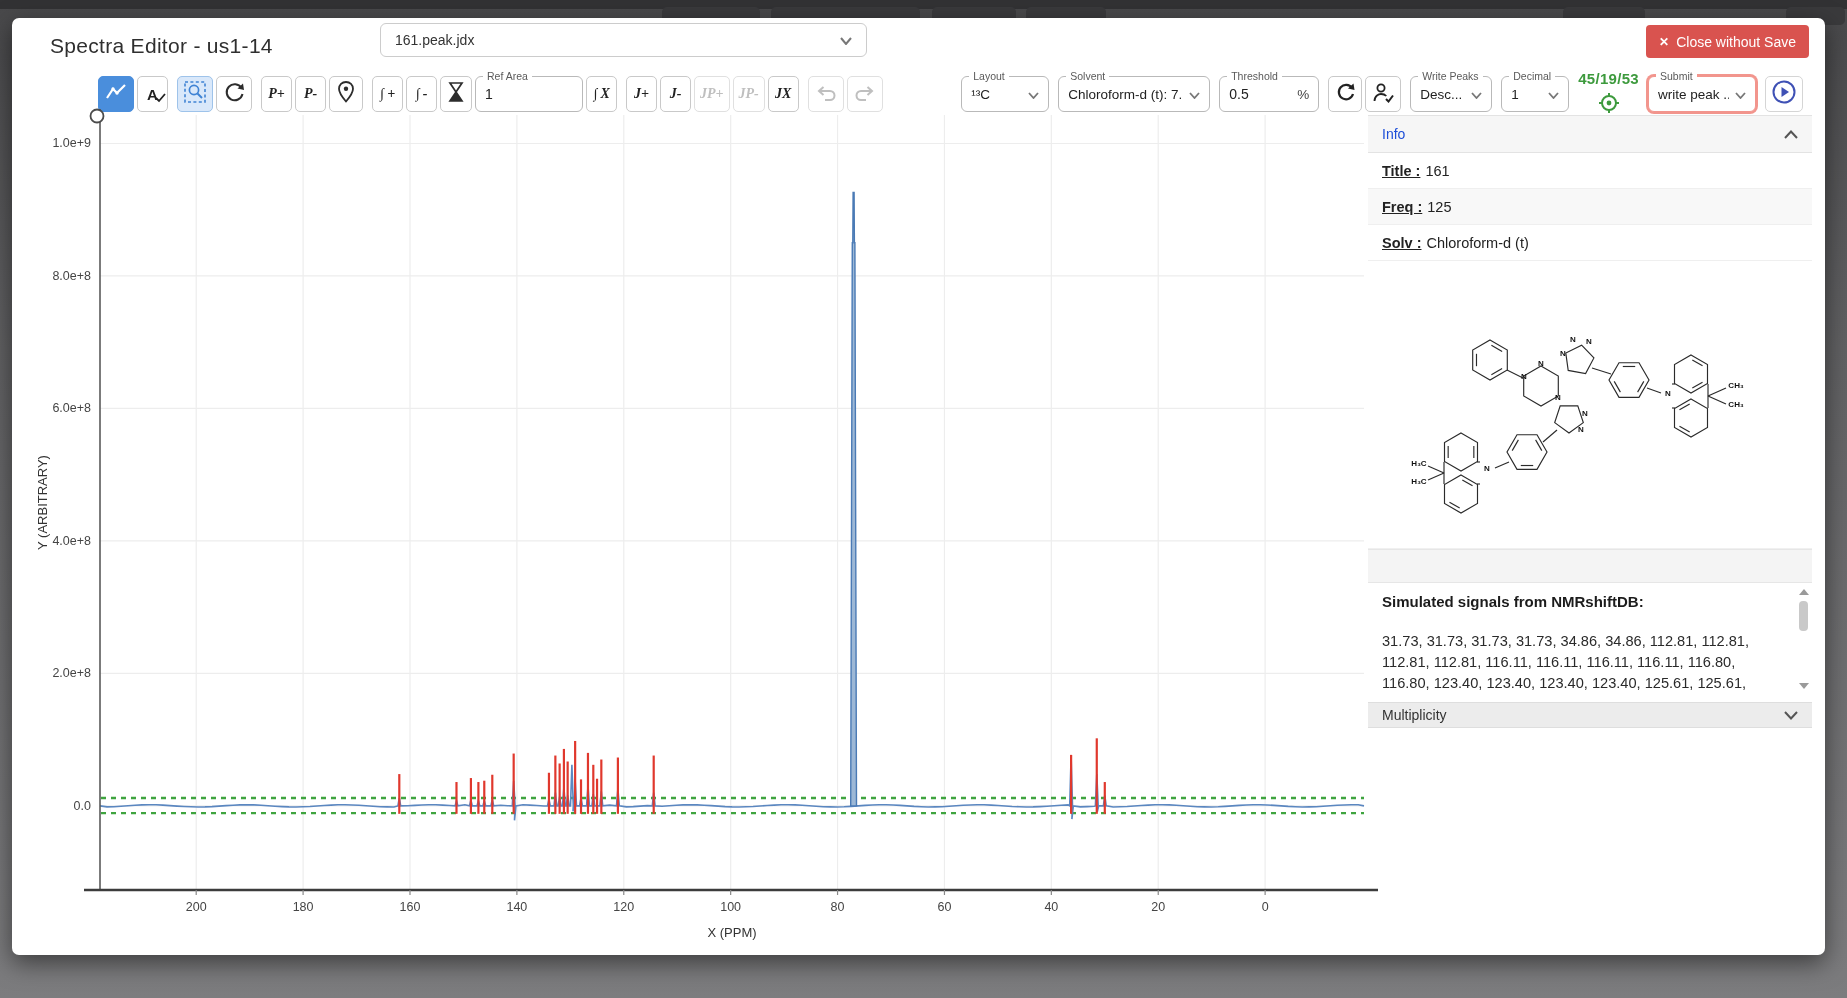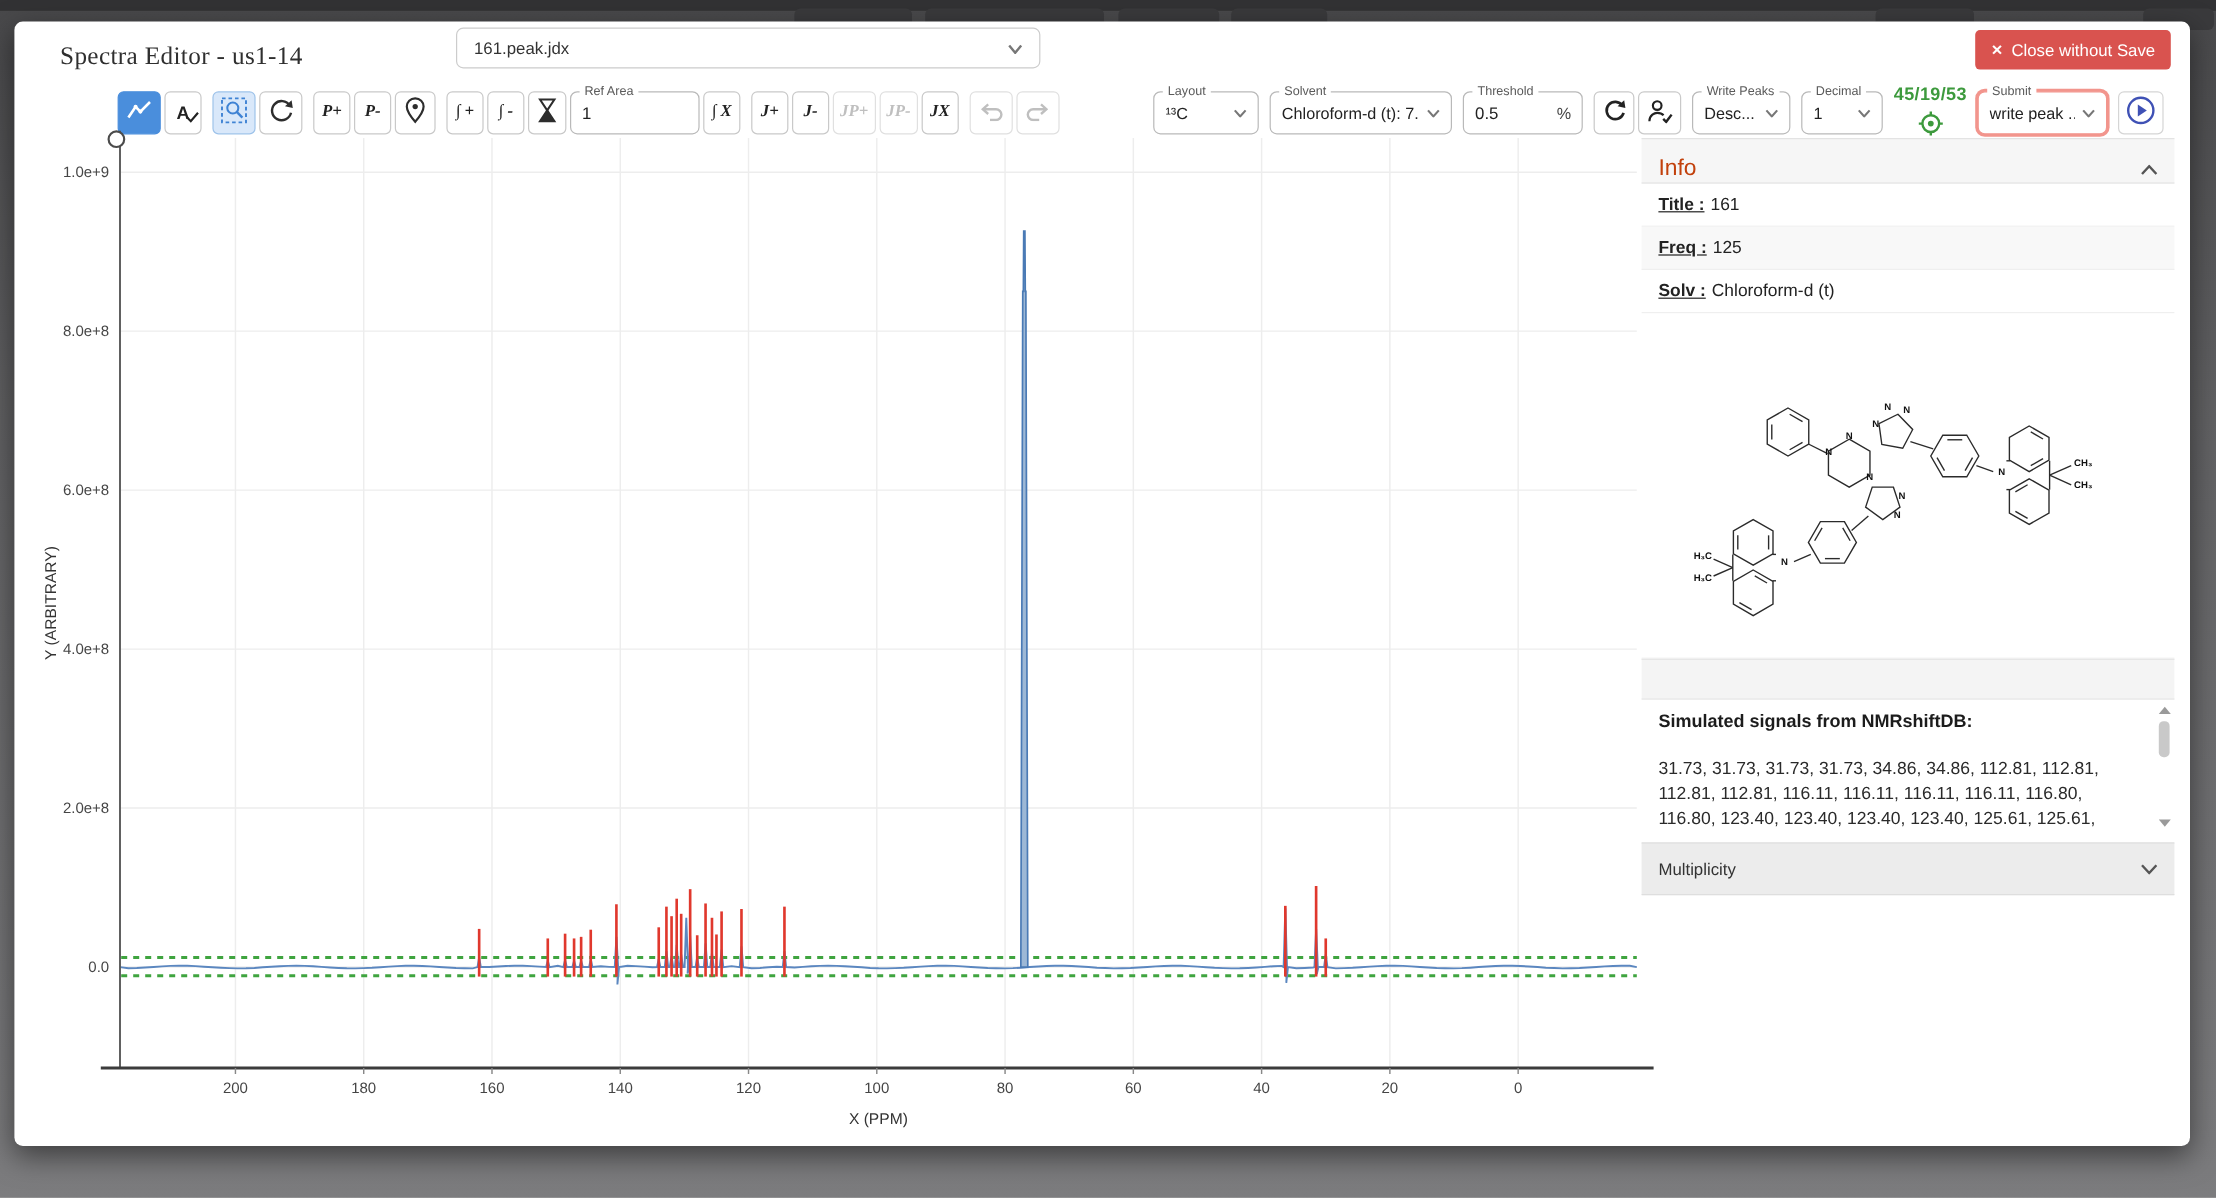--- a/index.html
+++ b/index.html
@@ -5,21 +5,21 @@
   * { margin:0; padding:0; box-sizing:border-box; }
   html,body { width:1847px; height:998px; overflow:hidden;
     font-family:"Liberation Sans", sans-serif;
     background:linear-gradient(180deg,#48484a 0%,#616163 35%,#7c7c7e 100%); }
   .top-strip { position:absolute; left:0; top:0; width:1847px; height:9px; background:#323234; }
   .bg-tab { position:absolute; top:7px; height:18px; background:#3a3a3c; border-radius:5px; }
   .modal { position:absolute; left:12px; top:18px; width:1813px; height:937px;
     background:#fff; border-radius:7px; box-shadow:0 8px 24px rgba(0,0,0,.5); }
 
   
-  .page-title { position:absolute; left:38px; top:16px; font-size:21px; color:#2f2f2f; letter-spacing:.3px;font-family:Liberation Serif, serif; }
+  .page-title { position:absolute; left:38px; top:16px; font-size:21px; color:#2f2f2f; letter-spacing:.3px; }
   .file-select { position:absolute; left:368px; top:5px; width:487px; height:34px; border:1px solid #ccc;
     border-radius:6px; background:#fff; display:flex; align-items:center; padding:13px 14px; font-size:14px; color:#333; cursor:pointer; }
   .file-select .chev { margin-left:auto; }
   .close-btn { position:absolute; right:16px; top:7px; height:33px; background:#d9534f; color:#fff;
     border:none; border-radius:4px; font-size:14px; padding:0 13px; display:flex; align-items:center; gap:7px; cursor:pointer;
     font-family:"Liberation Sans",sans-serif; }
   .close-btn .x { font-size:12px; font-weight:bold; }
 
   
   .toolbar-left, .toolbar-right { position:absolute; top:56px; height:40px; display:flex; align-items:center; }
@@ -44,37 +44,37 @@
   .unit { font-size:13.5px; color:#444; margin-left:auto; padding-left:8px; }
 
   
   .chart-wrap { position:absolute; left:18px; top:87px; width:1350px; height:840px; }
   .tick { font:12.5px "Liberation Sans",sans-serif; fill:#454545; }
   .axis-title { font:13px "Liberation Sans",sans-serif; fill:#333; }
 
   
   .panel { position:absolute; left:1356px; top:97px; width:444px; height:700px; }
   .acc-header { height:38px; background:#f6f6f6; border:1px solid #e3e3e3; border-left:none; border-right:none;
-    display:flex; align-items:flex-end; padding:0 14px; font-size:19px; color:#c2410c; cursor:pointer; }
+    display:flex; align-items:center; padding:0 14px; font-size:14px; color:#1d4ed8; cursor:pointer; }
   .acc-header .chev { margin-left:auto; }
   .info-row { height:36px; display:flex; align-items:center; padding:0 14px; font-size:14.5px; color:#222;
     border-bottom:1px solid #efefef; }
   .info-row.alt { background:#f8f8f8; }
   .info-row b { margin-right:5px;text-decoration:underline; }
   .mol-area { height:288px; display:flex; align-items:center; justify-content:center; border-bottom:1px solid #f0f0f0; }
   .gray-band { height:34px; background:#f4f4f4; border-top:1px solid #e6e6e6; border-bottom:1px solid #e6e6e6; }
   .signals { position:relative; height:112px; padding:10px 26px 0 14px; overflow:hidden; }
   .signals .hd { font-size:15px; font-weight:bold; color:#1c1c1c; margin-bottom:21px; }
   .signals .vals { font-size:14.6px; color:#2a2a2a; line-height:21px; }
   .sb-track { position:absolute; right:3px; top:6px; width:11px; height:100px; }
   .sb-arrow { width:0; height:0; border-left:5px solid transparent; border-right:5px solid transparent; margin:0 auto; }
   .sb-up { border-bottom:6px solid #9a9a9a; }
   .sb-down { border-top:6px solid #9a9a9a; position:absolute; bottom:0; left:0; right:0; margin:auto; }
   .sb-thumb { width:9px; height:30px; background:#c9c9c9; border-radius:4px; margin:6px auto 0; }
-  .mult-header { margin-top:7px; height:44px; background:#ececec; border:1px solid #dedede; border-left:none; border-right:none;
+  .mult-header { margin-top:7px; height:26px; background:#ececec; border:1px solid #dedede; border-left:none; border-right:none;
     display:flex; align-items:center; padding:0 14px; font-size:14px; color:#333; cursor:pointer; }
   .mult-header .chev { margin-left:auto; }
 </style>
 </head>
 <body>
 
 <div class="top-strip"></div>
 <div class="bg-tab" style="left:662px;width:98px"></div>
 <div class="bg-tab" style="left:771px;width:149px"></div>
 <div class="bg-tab" style="left:932px;width:84px"></div>

